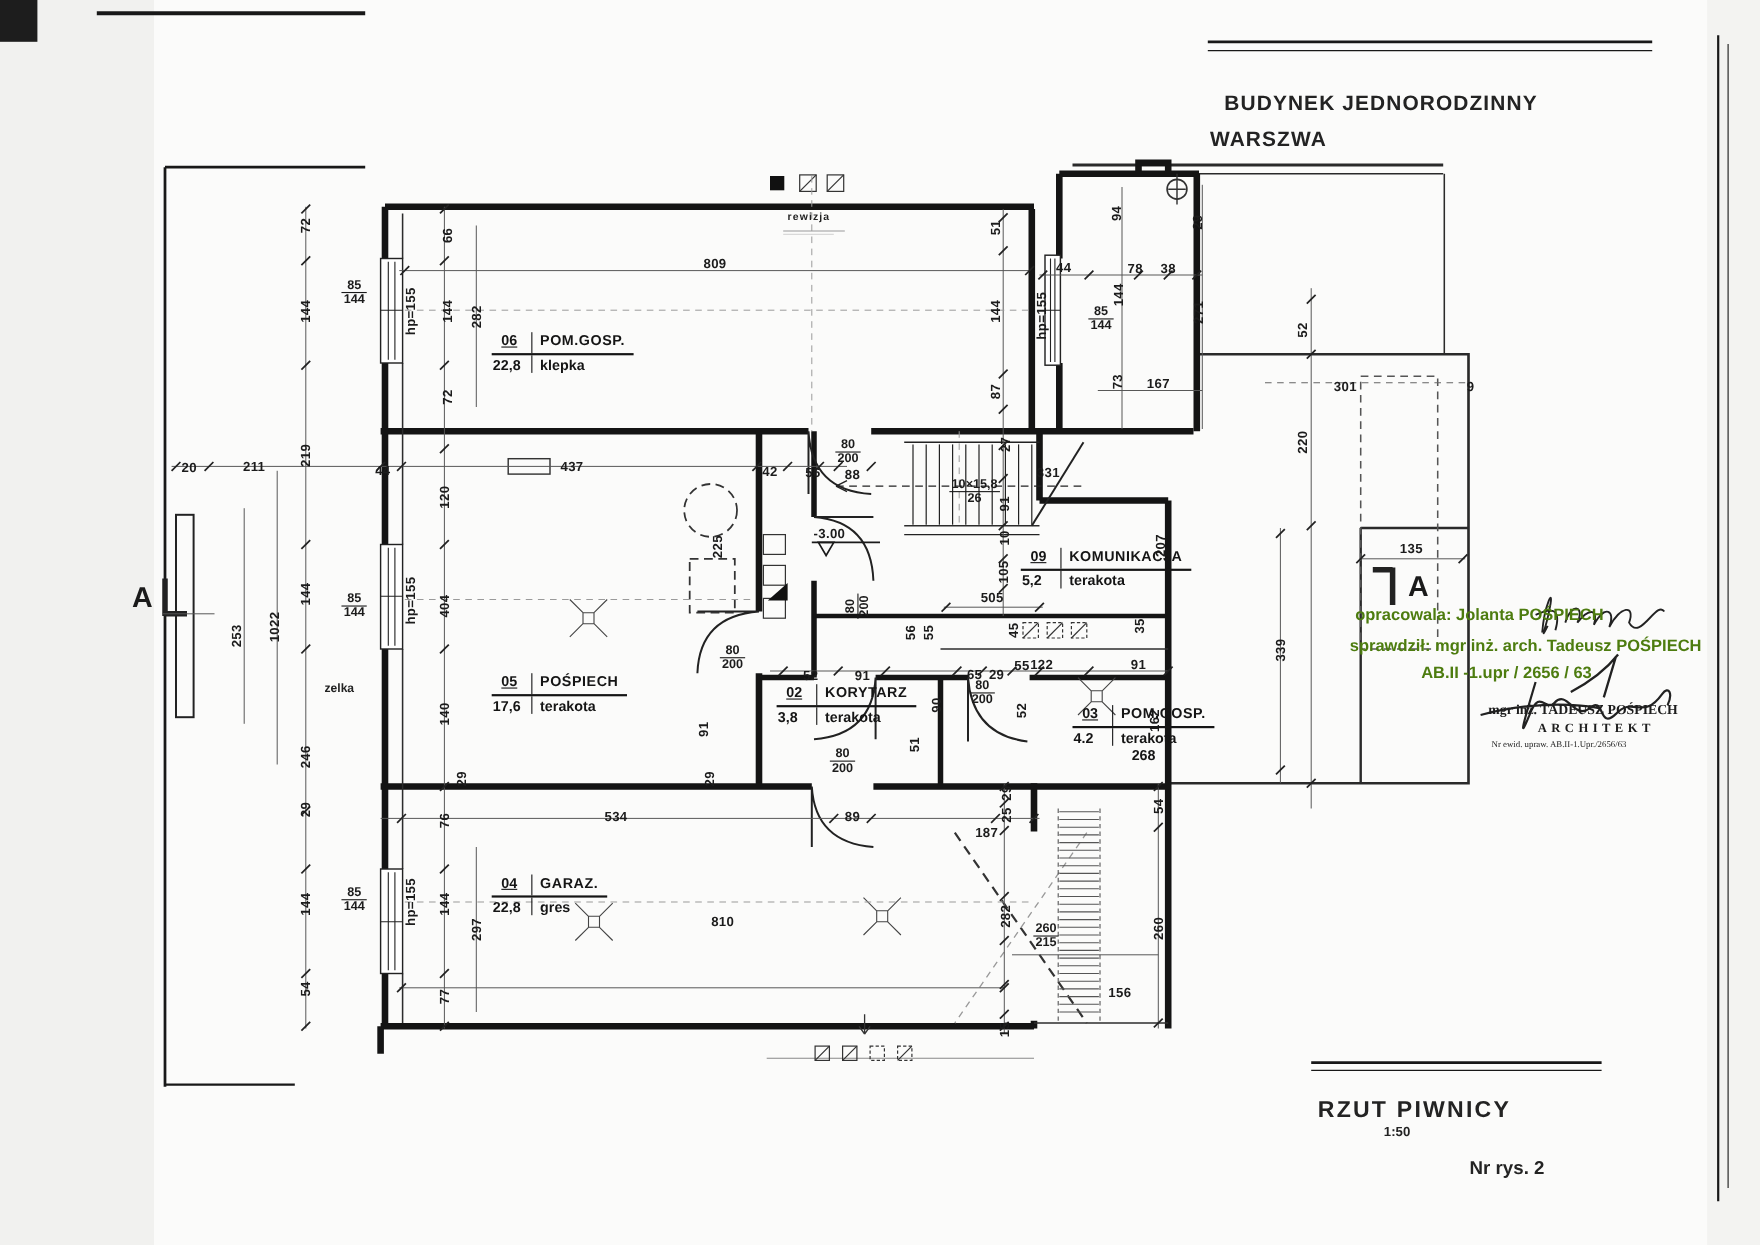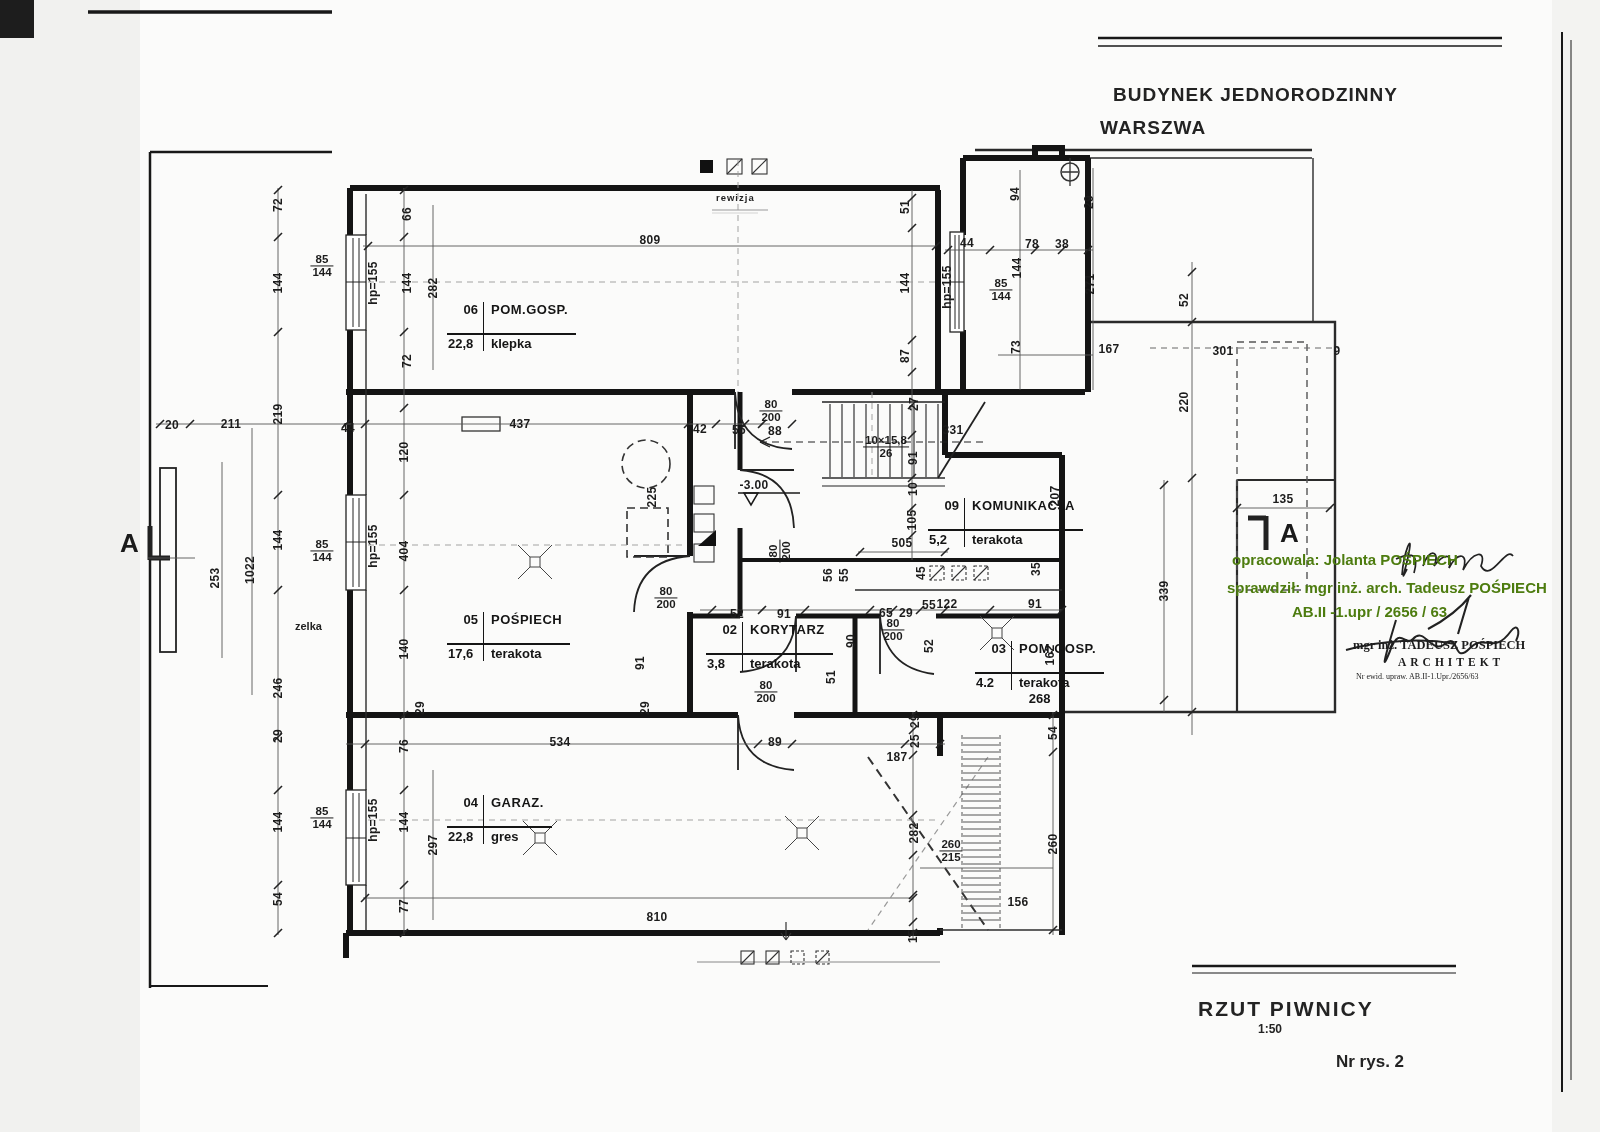--- a/index.html
+++ b/index.html
@@ -13,21 +13,21 @@
   .dim{position:absolute;transform:translate(-50%,-50%);font-size:12px;font-weight:700;
        letter-spacing:.3px;white-space:nowrap;color:#1c1c1c;}
   .dim.r{transform:translate(-50%,-50%) rotate(-90deg);}
   .frac{position:absolute;transform:translate(-50%,-50%);text-align:center;font-size:11.5px;
         font-weight:700;line-height:1.05;color:#1c1c1c;white-space:nowrap;}
   .frac.r{transform:translate(-50%,-50%) rotate(-90deg);}
   .frac .fa{display:block;border-bottom:1.6px solid #1a1a1a;padding:0 2px;}
   .frac .fb{display:block;padding:0 2px;}
   .room-label{position:absolute;font-size:13px;font-weight:700;color:#151515;white-space:nowrap;}
   .rl-top{display:flex;border-bottom:2px solid #151515;}
-  .rl-no{min-width:30px;text-align:right;border-right:1.6px solid #151515;padding:0 5px 16px 1px;}
+  .rl-no{min-width:30px;text-align:center;border-right:1.6px solid #151515;padding:0 5px 4px 1px;text-decoration:underline;}
   .rl-name{padding:0 8px 1px 7px;letter-spacing:.5px;}
   .rl-bot{display:flex;}
   .rl-area{min-width:30px;border-right:1.6px solid #151515;padding:1px 5px 0 1px;}
   .rl-floor{padding:1px 8px 0 7px;font-weight:600;}
   .rl-extra{text-align:center;font-weight:700;padding-top:1px;}
   .title-line{position:absolute;font-size:19px;font-weight:700;letter-spacing:1px;color:#232323;}
   .note{position:absolute;font-size:15px;font-weight:700;color:#4d7c0f;white-space:nowrap;}
   .stamp{position:absolute;font-family:"Liberation Serif",serif;color:#1d1d1d;white-space:nowrap;}
   .section-letter{position:absolute;font-size:26px;font-weight:700;color:#1a1a1a;}
   .small-note{position:absolute;font-size:9.5px;font-weight:700;letter-spacing:1px;color:#222;}
@@ -404,21 +404,21 @@
       <span class="dim r" style="left: 905px; top: 356px;">87</span>
       <span class="dim r" style="left: 914px; top: 404px;">27</span>
       <span class="dim" style="left: 967px; top: 243px;">44</span>
       <span class="dim" style="left: 1032px; top: 244px;">78</span>
       <span class="dim" style="left: 1062px; top: 244px; text-align: center;">38</span>
       <span class="dim r" style="left: 1015px; top: 194px;">94</span>
       <span class="dim r" style="left: 1089px; top: 202px;">29</span>
       <span class="dim r" style="left: 1017px; top: 268px;">144</span>
       <span class="dim r" style="left: 1090px; top: 284px;">271</span>
       <span class="dim r" style="left: 1016px; top: 347px;">73</span>
-      <span class="dim" style="left: 1109px; top: 349px;">167</span>
+      <span class="dim" style="left: 1053px; top: 349px;">167</span>
       <span class="dim r" style="left: 1184px; top: 300px;">52</span>
       <span class="dim" style="left: 1223px; top: 351px;">301</span>
       <span class="dim r" style="left: 1184px; top: 402px;">220</span>
       <span class="dim" style="left: 1337px; top: 351px;">9</span>
       <span class="dim" style="left: 1283px; top: 499px;">135</span>
       <span class="dim r" style="left: 1164px; top: 591px;">339</span>
       <span class="dim" style="left: 953px; top: 430px;">331</span>
       <span class="dim r" style="left: 913px; top: 458px;">91</span>
       <span class="dim r" style="left: 913px; top: 489px;">10</span>
       <span class="dim r" style="left: 912px; top: 520px;">105</span>
@@ -446,21 +446,21 @@
       <span class="dim r" style="left: 652px; top: 497px;">225</span>
       <span class="dim" style="left: 560px; top: 742px;">534</span>
       <span class="dim" style="left: 775px; top: 742px;">89</span>
       <span class="dim" style="left: 897px; top: 757px;">187</span>
       <span class="dim r" style="left: 915px; top: 721px;">29</span>
       <span class="dim r" style="left: 915px; top: 741px;">25</span>
       <span class="dim r" style="left: 1053px; top: 733px;">54</span>
       <span class="dim r" style="left: 914px; top: 833px;">282</span>
       <span class="dim r" style="left: 1053px; top: 844px;">260</span>
       <span class="dim" style="left: 1018px; top: 902px;">156</span>
-      <span class="dim" style="left: 652px; top: 917px; padding-left: 10px;">810</span>
+      <span class="dim" style="left: 652px; top: 838px; padding-left: 10px;">810</span>
       <span class="dim r" style="left: 913px; top: 936px;">15</span>
       <span class="dim r" style="left: 215px; top: 578px;">253</span>
       <span class="dim r" style="left: 250px; top: 570px;">1022</span>
       <span class="frac" style="left: 322px; top: 266px;">
         <span class="fa">85</span>
         <span class="fb">144</span>
       </span>
       <span class="frac" style="left: 322px; top: 551px;">
         <span class="fa">85</span>
         <span class="fb">144</span>

